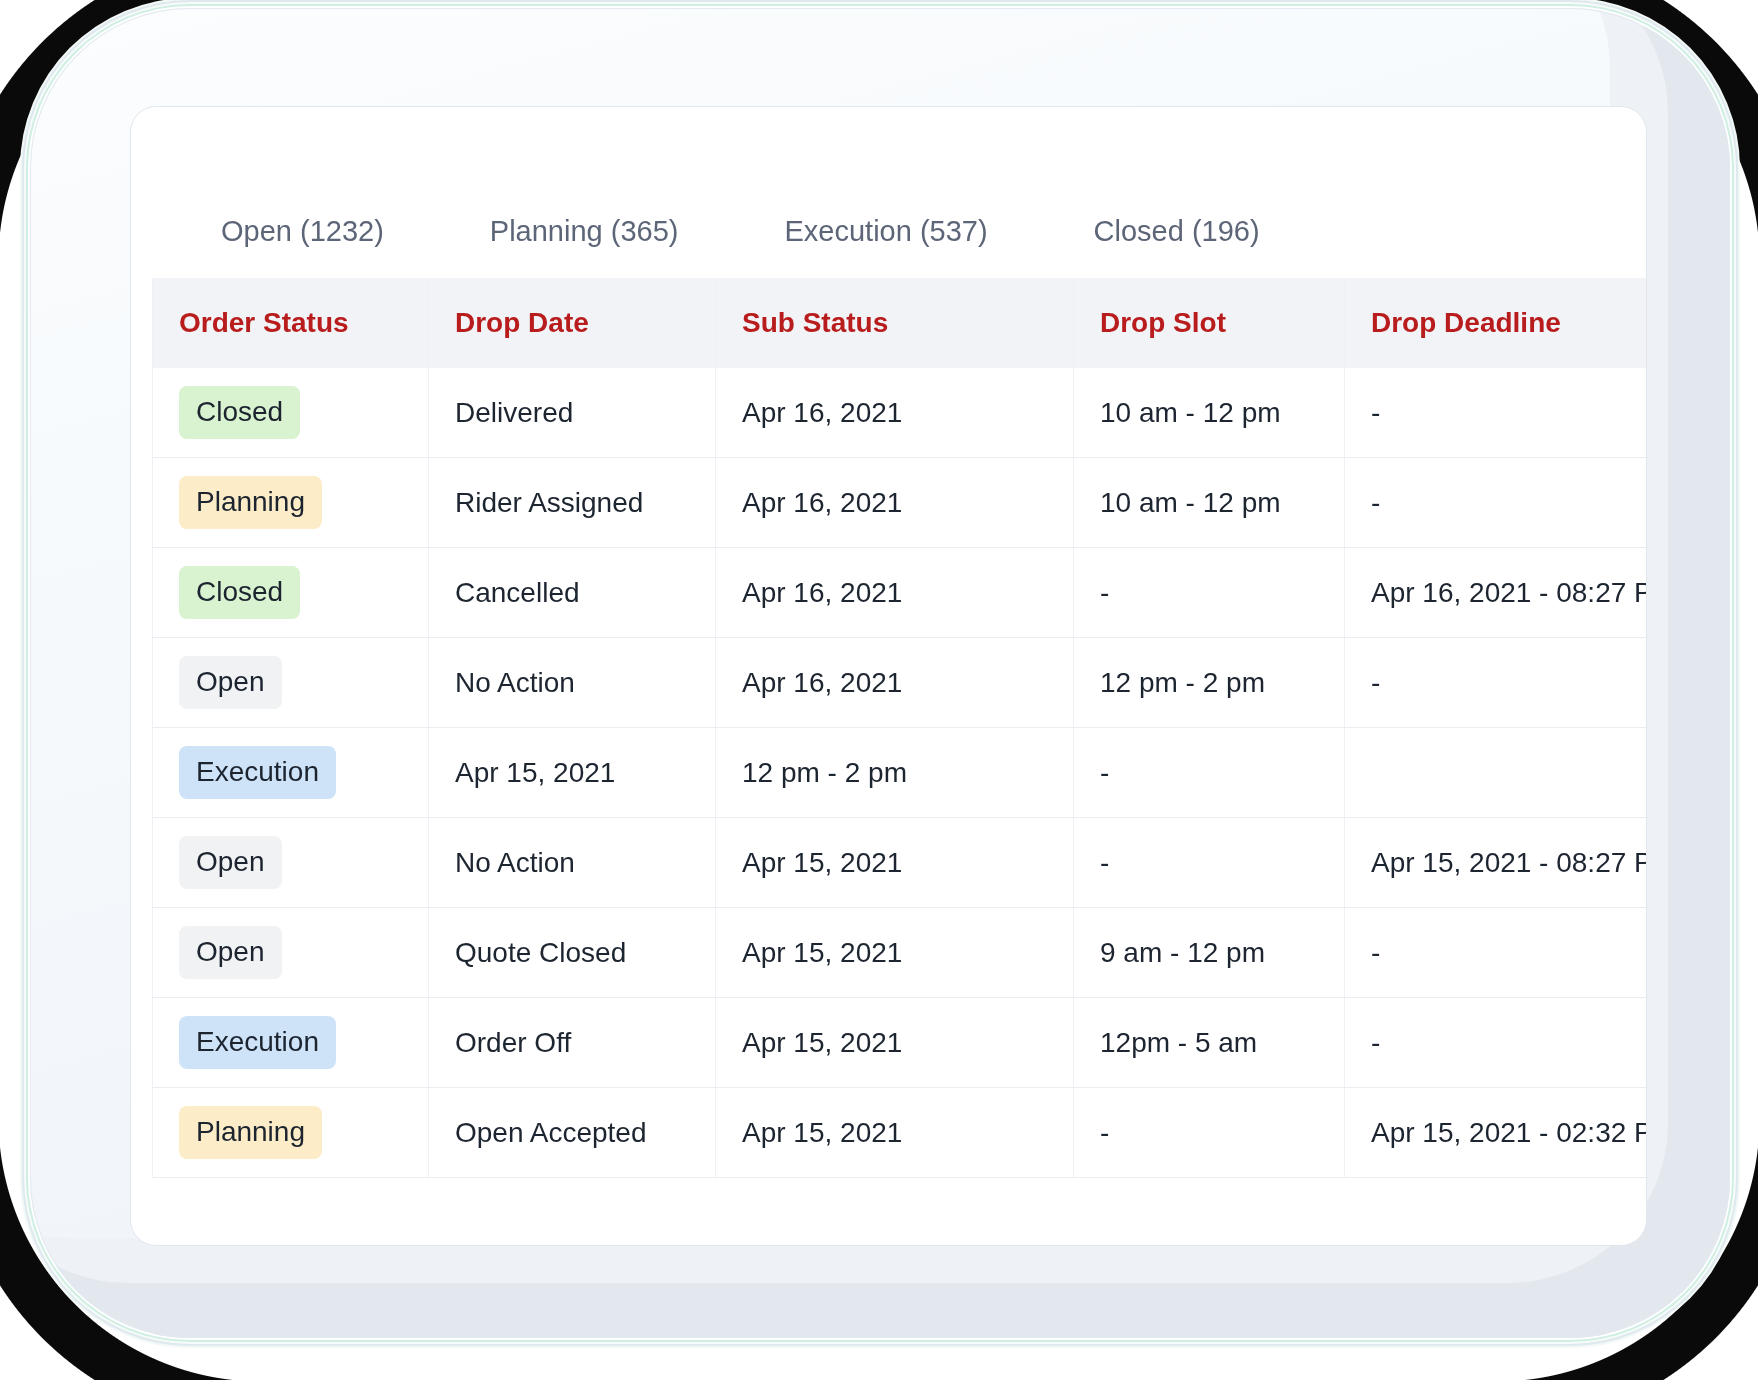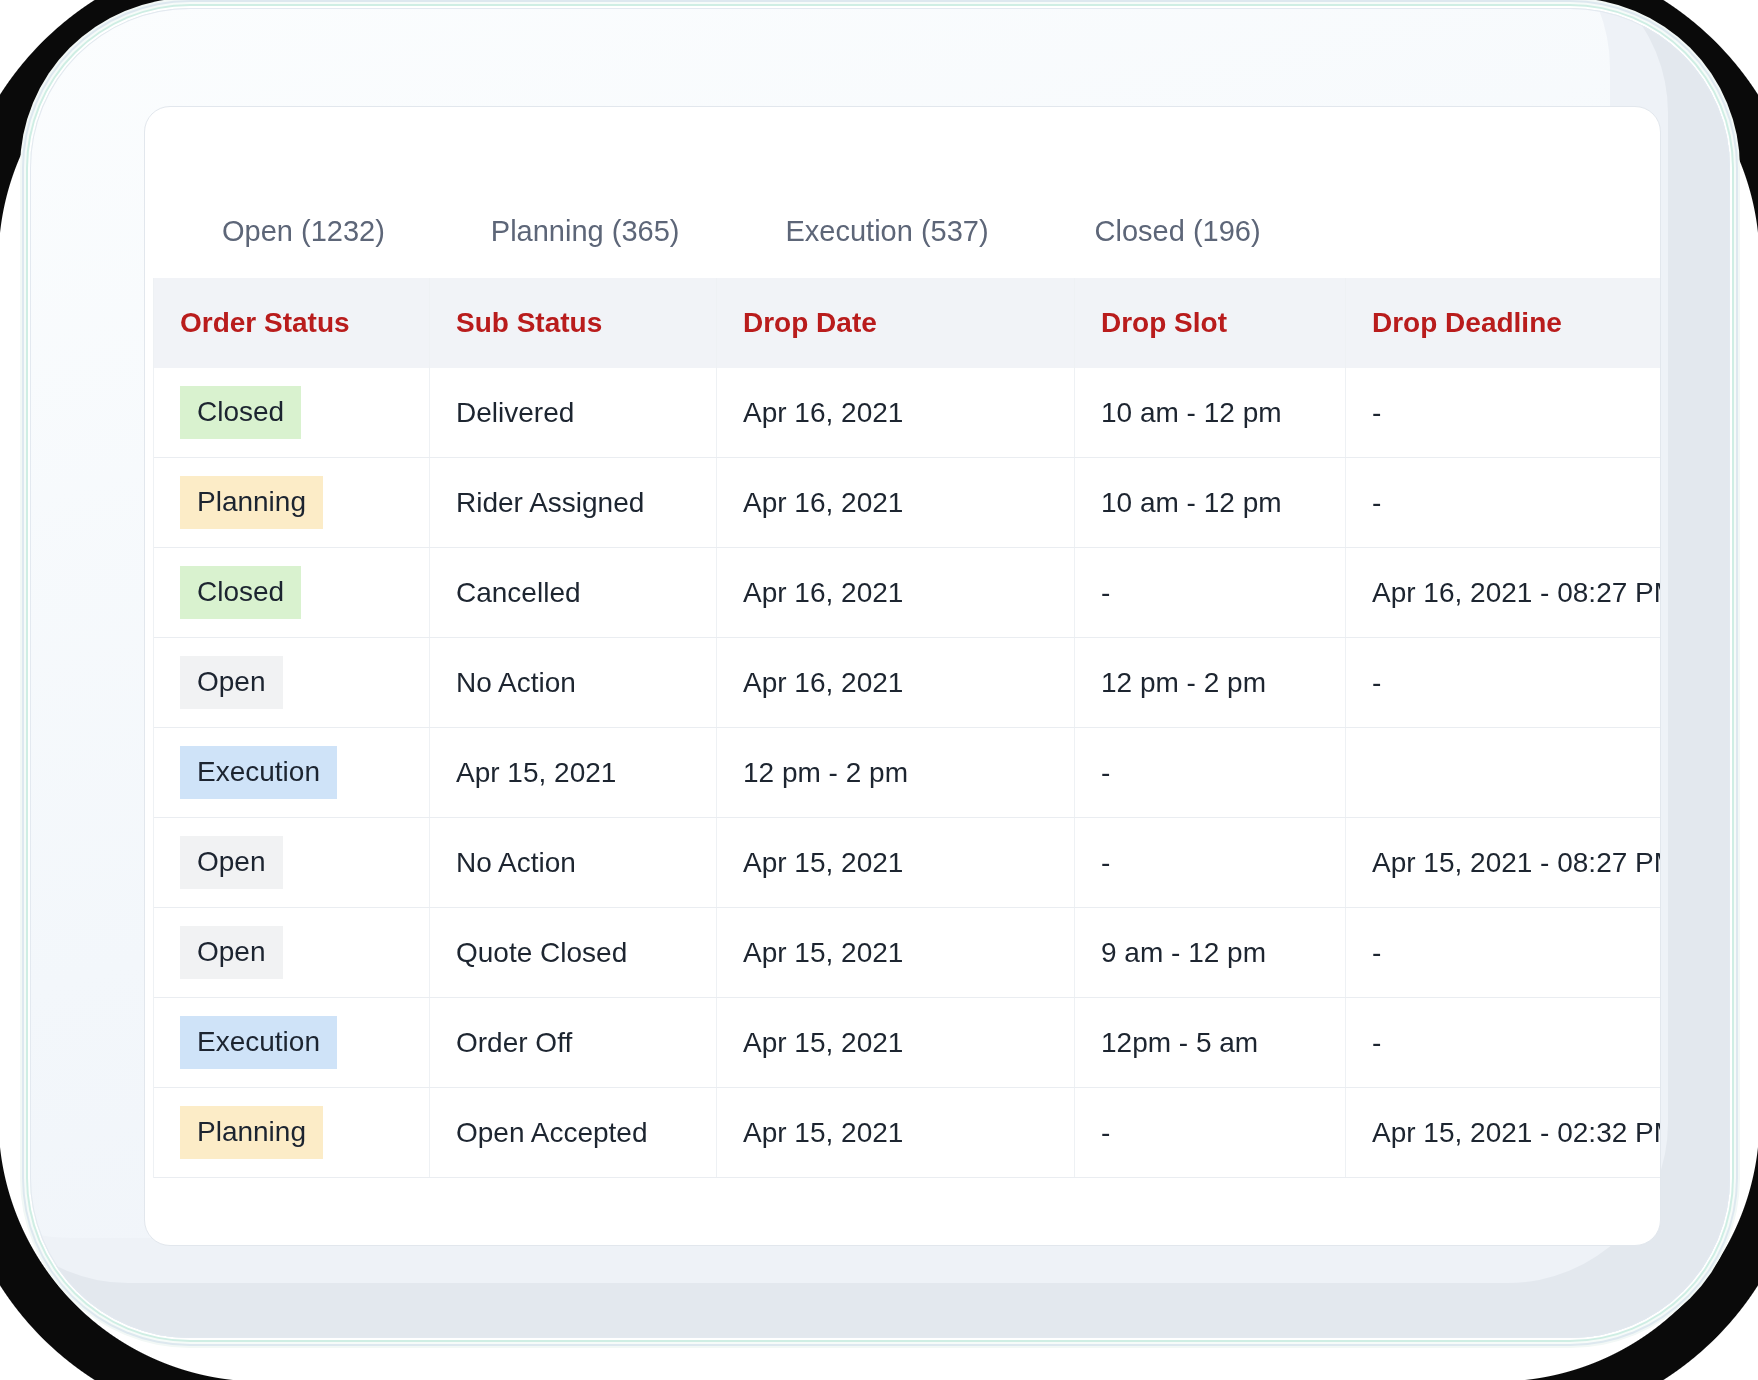--- a/index.html
+++ b/index.html
@@ -24,35 +24,35 @@
       0 0 0 2px #ffffff,
       0 0 0 4px #cfeee4,
       0 0 0 6px #f6fbf9,
       0 0 0 8px #dde8ef,
       0 0 0 10px #f2f8f6,
       inset 0 0 0 1px #e3e9f0,
       inset -62px -55px 0 0 #e3e8ee,
       inset -120px -100px 0 0 #eef2f7;}
 
   
-  .card{position:absolute;left:114px;top:98px;width:1517px;height:1140px;z-index:2;
-    background:#ffffff;border:1px solid #e2e7ed;border-radius:26px;box-sizing:border-box;overflow:hidden;}
+  .card{position:absolute;left:100px;top:98px;width:1517px;height:1140px;z-index:2;
+    background:#ffffff;border:1px solid #e2e7ed;border-radius:26px;box-sizing:border-box;overflow:hidden;padding-left:13px;}
 
   .tabs{margin:104px 0 0 77px;display:flex;gap:106px;height:40px;align-items:center;
     font-size:29px;color:#5d6678;}
   .tab{white-space:nowrap;cursor:pointer;}
 
   .table{margin-left:8px;margin-top:27px;width:1660px;border-left:1px solid #eef1f4;}
   .thead,.trow{display:grid;grid-template-columns:276px 287px 358px 271px 468px;}
   .thead{background:#f1f3f7;height:90px;}
   .thead .cell{font-weight:700;color:#b91c1c;font-size:28px;}
   .trow{height:89px;background:#ffffff;border-bottom:1px solid #eaedf1;}
   .cell{display:flex;align-items:center;padding-left:26px;box-sizing:border-box;
     border-right:1px solid #eef1f4;font-size:28px;color:#1d2530;overflow:hidden;white-space:nowrap;}
-  .badge{display:inline-block;padding:10px 17px;border-radius:0;font-size:28px;color:#1c2430;line-height:1.15;}
+  .badge{display:inline-block;padding:10px 17px;border-radius:8px;font-size:28px;color:#1c2430;line-height:1.15;}
 </style>
 </head>
 <body>
 
 <div class="stage">
   <div class="corner tl"></div>
   <div class="corner tr"></div>
   <div class="corner bl"></div>
   <div class="corner br"></div>
 
@@ -60,22 +60,22 @@
     <div class="card">
       <div class="tabs" id="tabs">
           <span class="tab">Open (1232)</span>
           <span class="tab">Planning (365)</span>
           <span class="tab">Execution (537)</span>
           <span class="tab">Closed (196)</span>
         </div>
       <div class="table">
         <div class="thead" id="thead">
             <div class="cell">Order Status</div>
+            <div class="cell">Drop Date</div>
             <div class="cell">Sub Status</div>
-            <div class="cell">Drop Date</div>
             <div class="cell">Drop Slot</div>
             <div class="cell">Drop Deadline</div>
           </div>
         <div id="tbody">
             <div class="trow">
               <div class="cell">
                 <span class="badge" style="background: rgb(217, 242, 207); color: rgb(28, 36, 48);">Closed</span>
               </div>
               <div class="cell">Delivered</div>
               <div class="cell">Apr 16, 2021</div>

